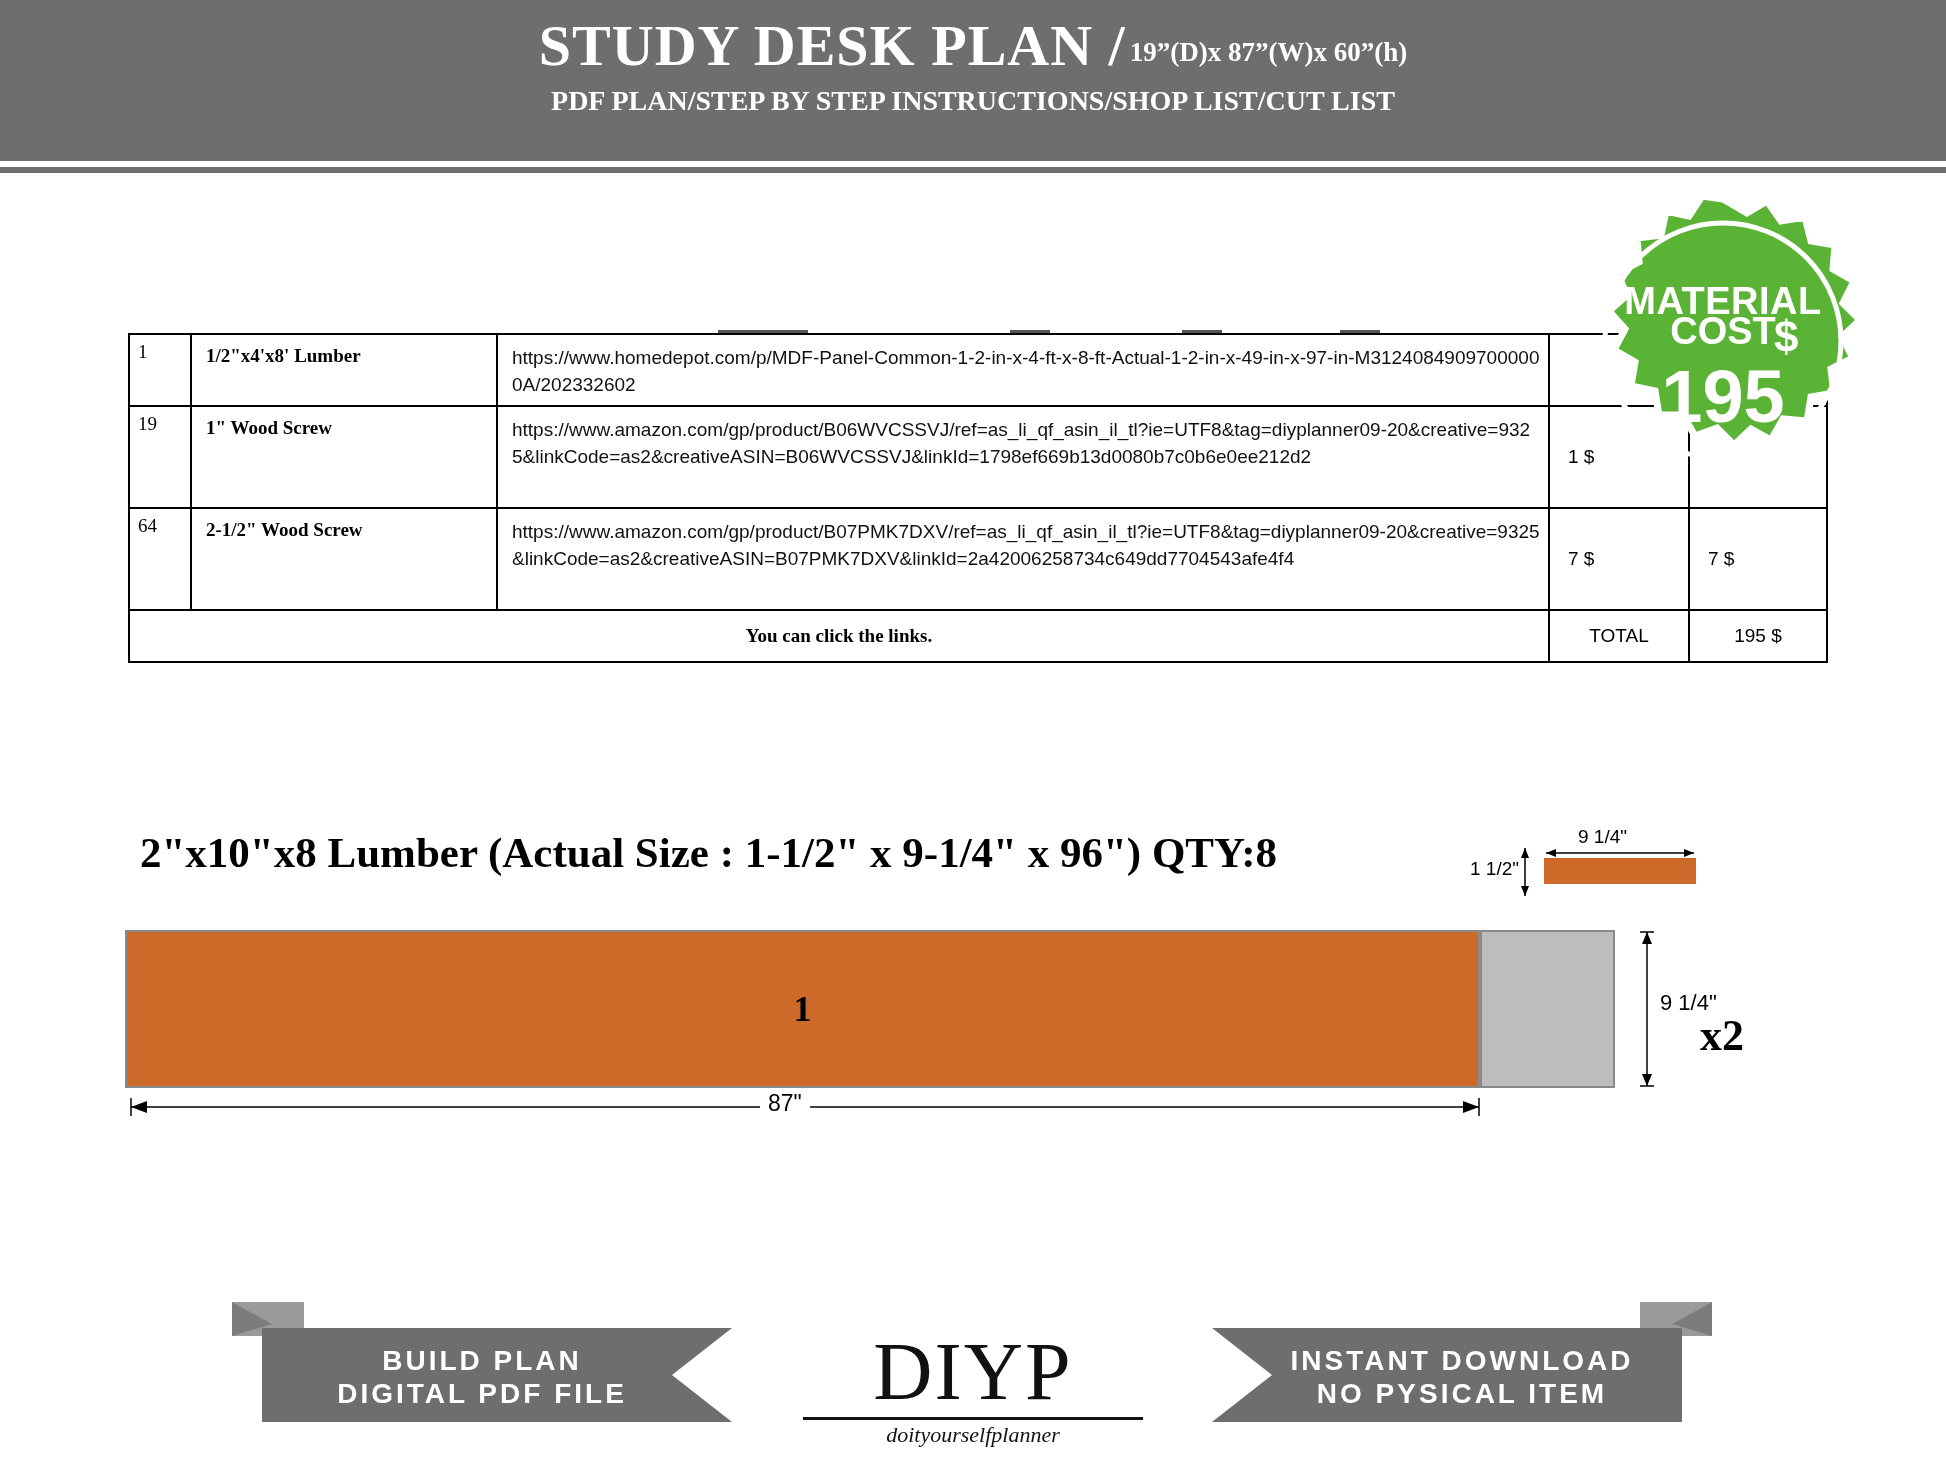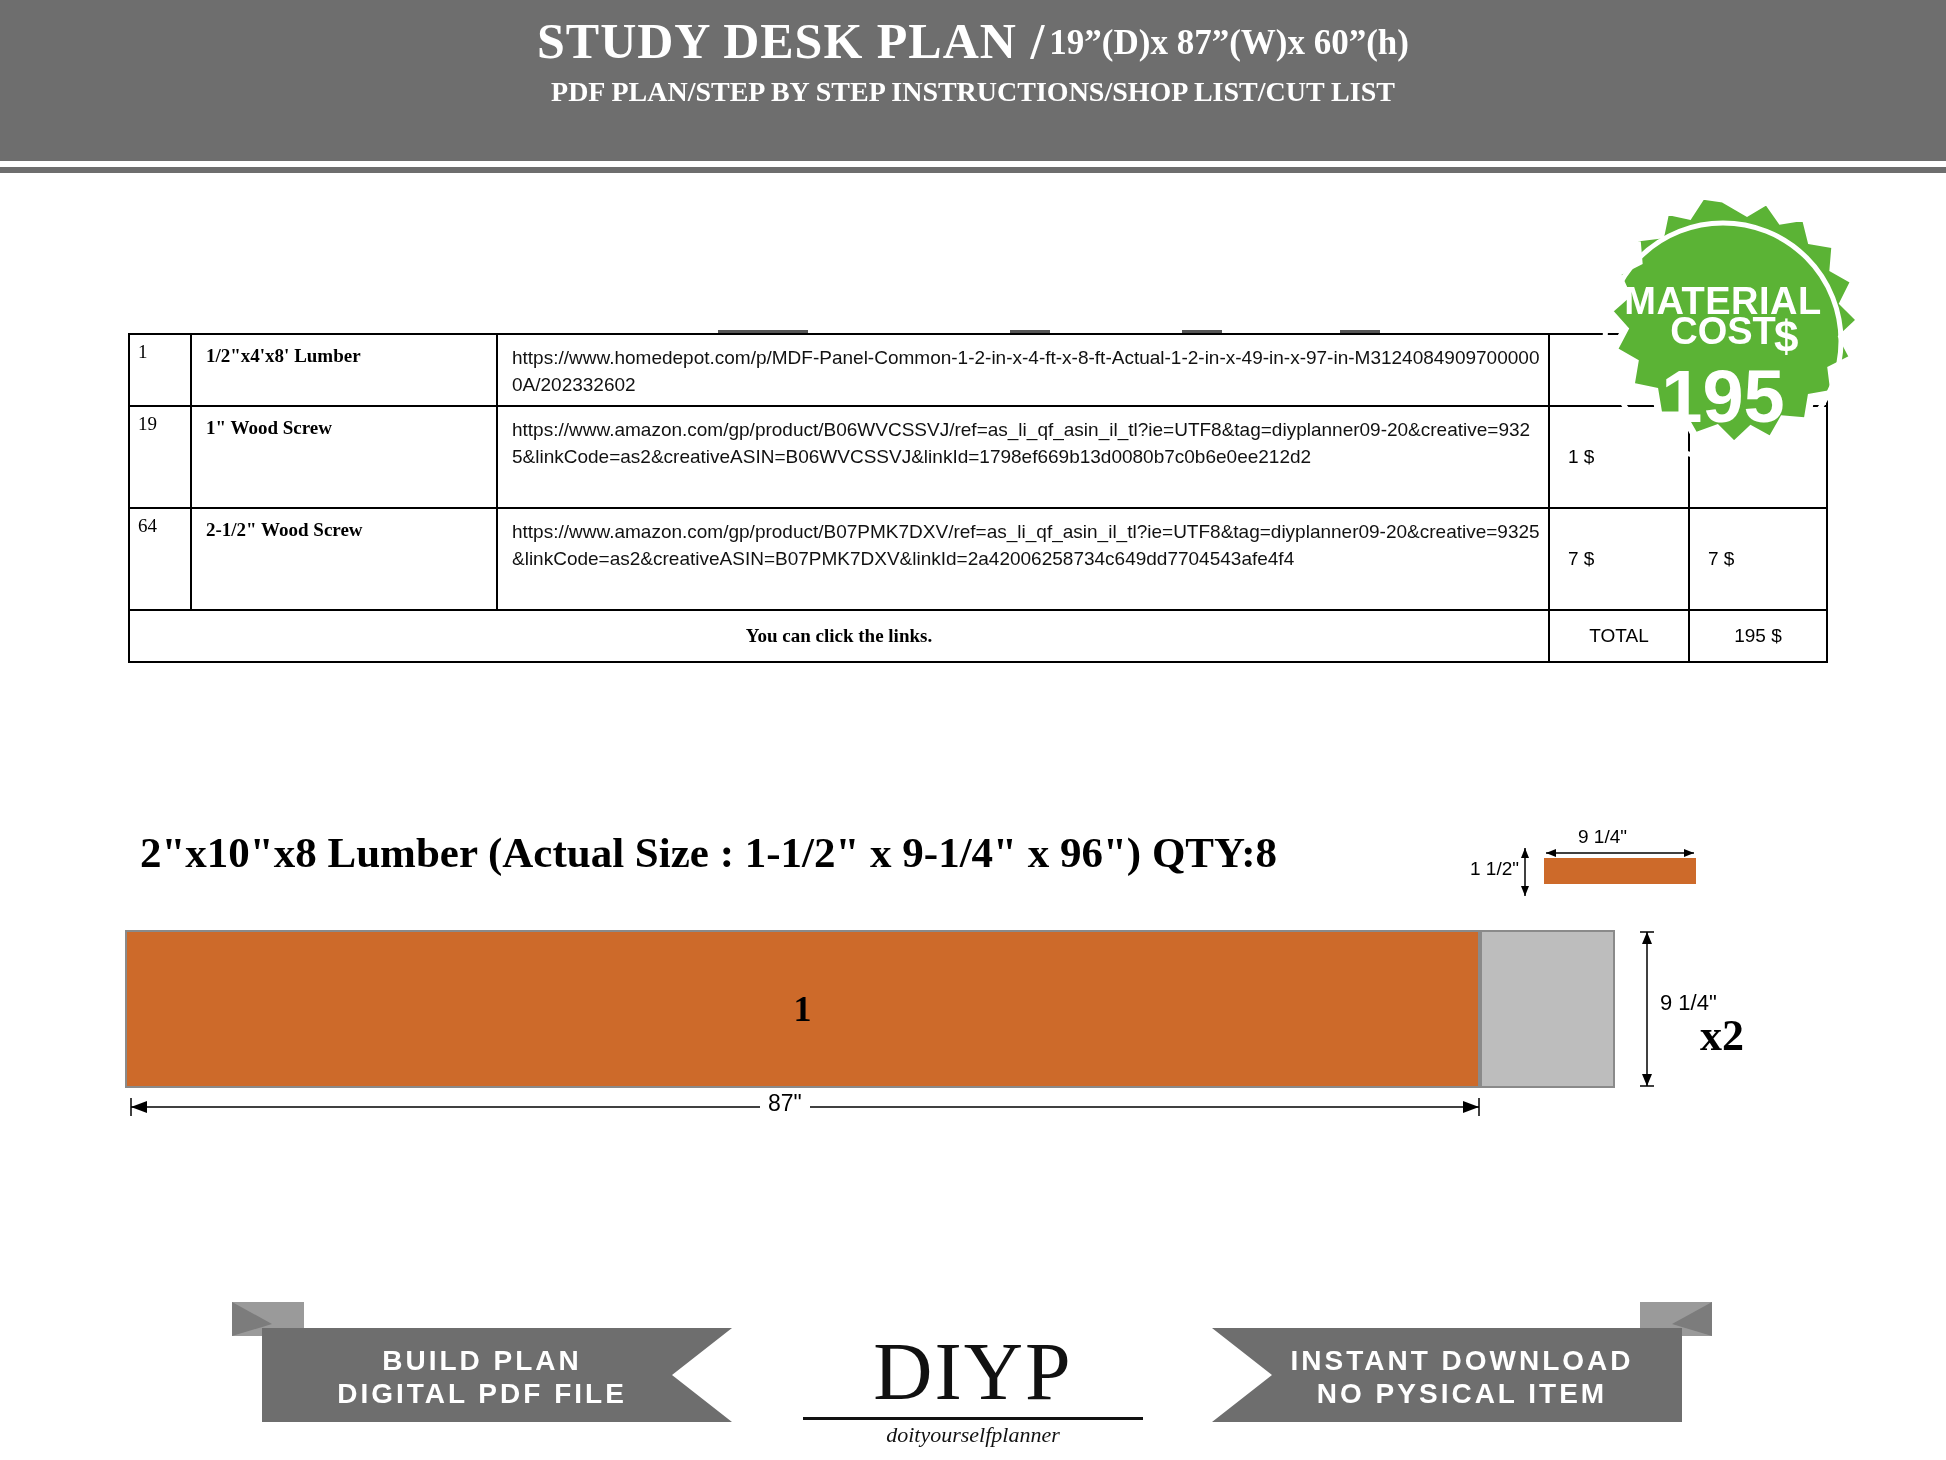--- a/index.html
+++ b/index.html
@@ -24,27 +24,27 @@
     background: #6e6e6e;
     color: #ffffff;
     text-align: center;
   }
   .header-line1 {
     margin-top: 12px;
     white-space: nowrap;
     font-family: "Liberation Serif", serif;
   }
   .header-title {
-    font-size: 50px;
+    font-size: 58px;
     font-weight: bold;
     letter-spacing: 1px;
     font-family: "Liberation Serif", serif;
   }
   .header-dims {
-    font-size: 35px;
+    font-size: 27px;
     font-weight: bold;
     font-family: "Liberation Serif", serif;
     vertical-align: 4px;
   }
   .header-sub {
     font-size: 28px;
     font-weight: bold;
     font-family: "Liberation Serif", serif;
     margin-top: 6px;
   }

